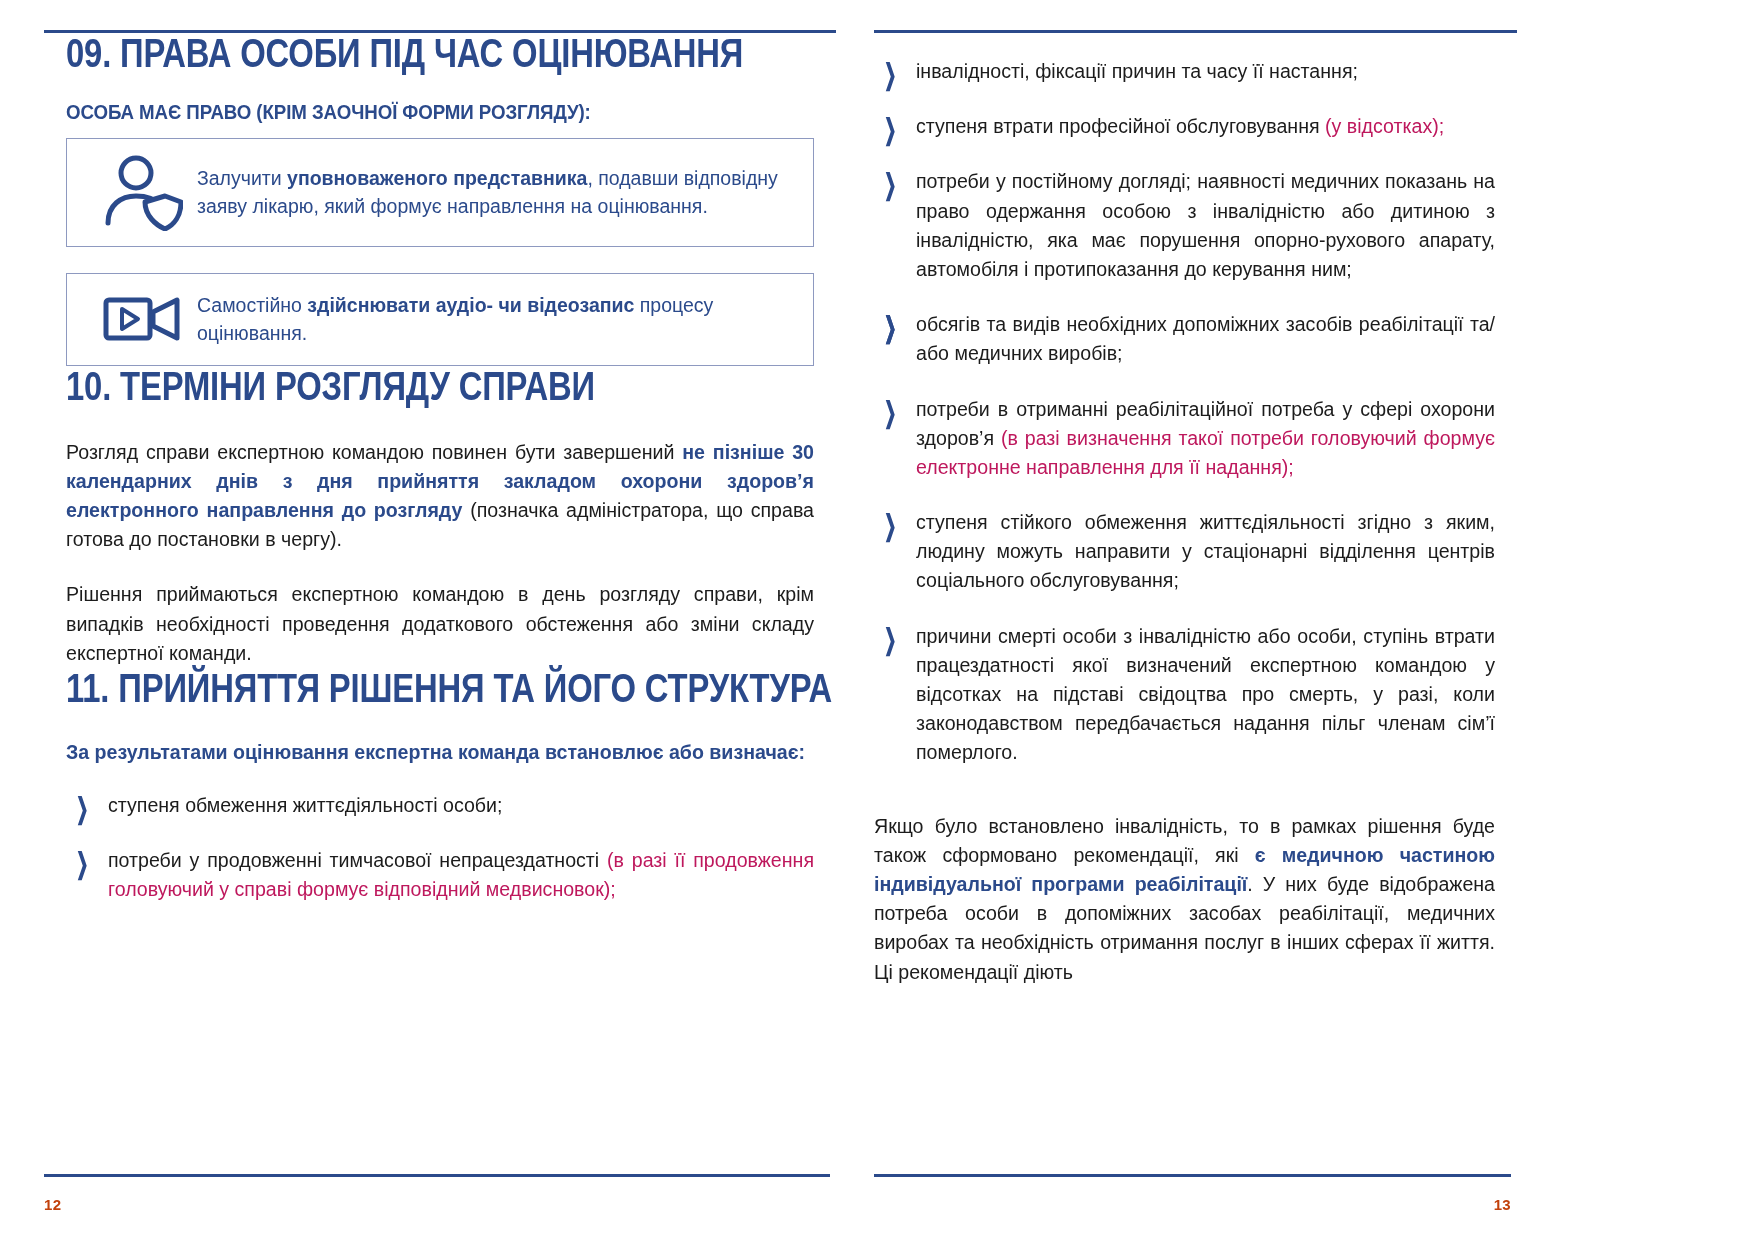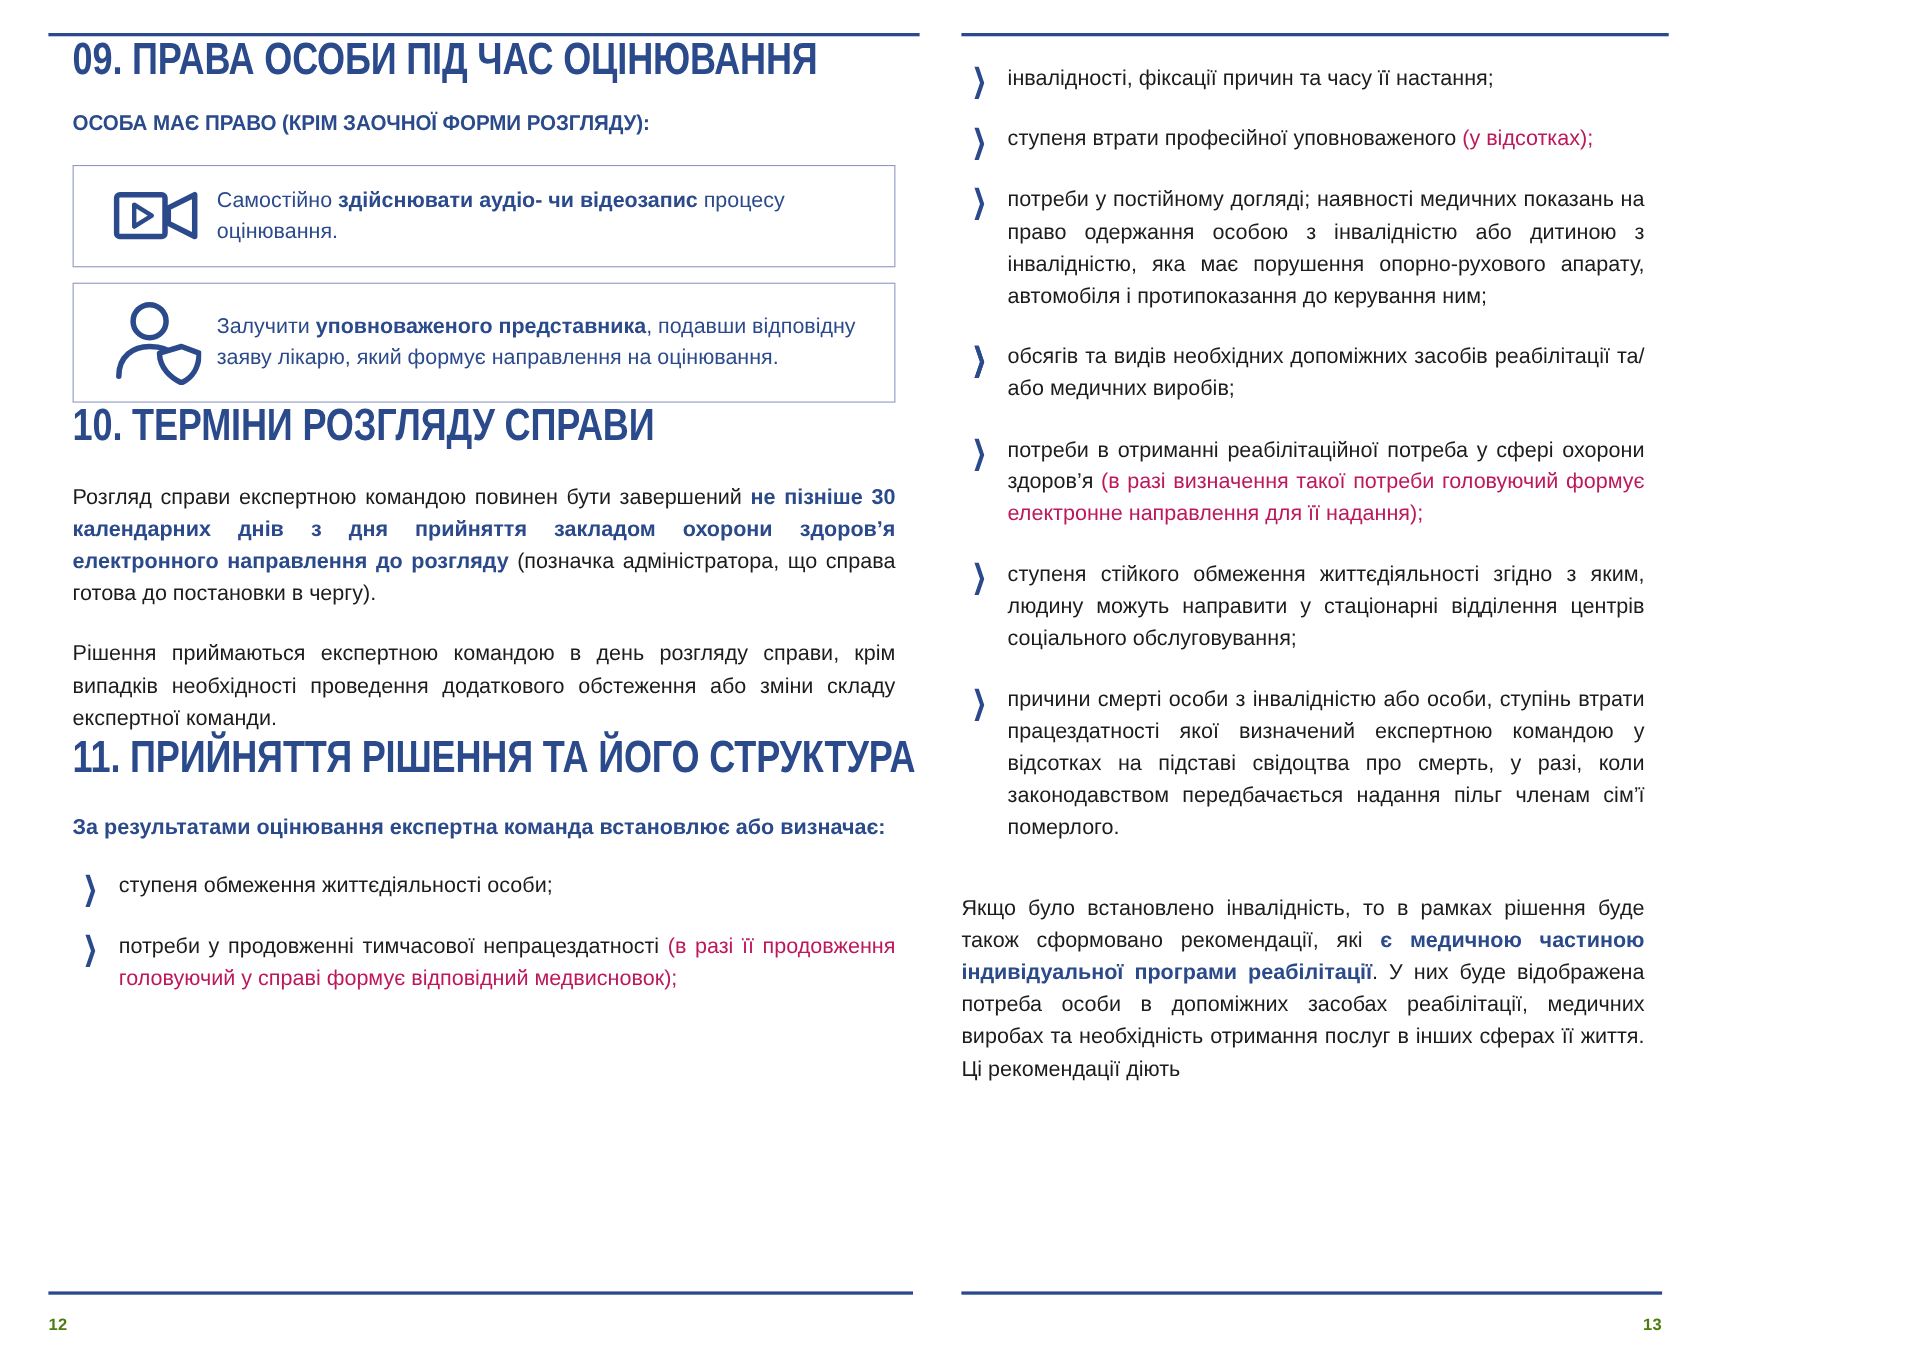--- a/index.html
+++ b/index.html
@@ -44,21 +44,21 @@
   .rule-bottom.right { left: 0px;  right: 44px; }
 
   .rule-top.left-rule  { margin-left: -22px; margin-right: -22px; }
   .rule-top.right-rule { margin-left: 0px;  margin-right: -22px; }
 
   .folio {
     position: absolute;
     bottom: 28px;
     font-size: 15px;
     font-weight: bold;
-    color: #4d7c0f;
+    color: #c2410c;
     letter-spacing: .3px;
   }
   .folio.left  { left: 44px; }
   .folio.right { right: 44px; }
 
   
   h1.section {
     font-family: "Liberation Sans Narrow", "Liberation Sans", sans-serif;
     font-size: 41px;
     line-height: 1.02;
@@ -178,46 +178,46 @@
 
 <div class="spread">
 
   <div class="page page-left">
     <div class="rule-top left-rule"></div>
 
     <h1 class="section h-09">09. ПРАВА ОСОБИ ПІД ЧАС ОЦІНЮВАННЯ</h1>
 
     <h2 class="subhead">ОСОБА МАЄ ПРАВО (КРІМ ЗАОЧНОЇ ФОРМИ РОЗГЛЯДУ):</h2>
 
+    <div class="box box-2">
+      <div class="icon">
+        <svg width="80" height="78" viewBox="0 0 80 78" fill="none">
+          <circle cx="33" cy="20" r="15" stroke="#2b4a8b" stroke-width="5"></circle>
+          <path d="M5 70 C5 52 18 43 33 43 C44 43 52 46 58 52" stroke="#2b4a8b" stroke-width="5" stroke-linecap="round" fill="none"></path>
+          <path d="M42 49 L62 43 L78 49 C78 63 71 72 62 76 C53 72 42 63 42 49 Z" stroke="#2b4a8b" stroke-width="5" stroke-linejoin="round" fill="#ffffff"></path>
+        </svg>
+      </div>
+      <div class="box-text">
+        <span>Залучити </span><b>уповноваженого представника</b><span>, подавши відповідну заяву лікарю, який формує направлення на оцінювання.</span>
+      </div>
+    </div>
+
     <div class="box box-1">
       <div class="icon">
         <svg width="80" height="50" viewBox="0 0 80 50" fill="none">
           <rect x="3" y="6" width="44" height="38" rx="3" stroke="#2b4a8b" stroke-width="5"></rect>
           <path d="M50 18 L74 6 L74 44 L50 32 Z" stroke="#2b4a8b" stroke-width="5" stroke-linejoin="round" fill="none"></path>
           <path d="M19 15 L35 25 L19 35 Z" stroke="#2b4a8b" stroke-width="4" stroke-linejoin="round" fill="none"></path>
         </svg>
       </div>
       <div class="box-text">
         <span>Самостійно </span><b>здійснювати аудіо- чи відеозапис</b><span> процесу оцінювання.</span>
       </div>
     </div>
 
-    <div class="box box-2">
-      <div class="icon">
-        <svg width="80" height="78" viewBox="0 0 80 78" fill="none">
-          <circle cx="33" cy="20" r="15" stroke="#2b4a8b" stroke-width="5"></circle>
-          <path d="M5 70 C5 52 18 43 33 43 C44 43 52 46 58 52" stroke="#2b4a8b" stroke-width="5" stroke-linecap="round" fill="none"></path>
-          <path d="M42 49 L62 43 L78 49 C78 63 71 72 62 76 C53 72 42 63 42 49 Z" stroke="#2b4a8b" stroke-width="5" stroke-linejoin="round" fill="#ffffff"></path>
-        </svg>
-      </div>
-      <div class="box-text">
-        <span>Залучити </span><b>уповноваженого представника</b><span>, подавши відповідну заяву лікарю, який формує направлення на оцінювання.</span>
-      </div>
-    </div>
-
     <h1 class="section h-10">10. ТЕРМІНИ РОЗГЛЯДУ СПРАВИ</h1>
 
     <p class="body"><span>Розгляд справи експертною командою повинен бути завершений </span><b class="blue">не пізніше 30 календарних днів з дня прийняття закладом охорони здоров’я електронного направлення до розгляду</b><span> (позначка адміністратора, що справа готова до постановки в чергу).</span></p>
 
     <p class="body tight">Рішення приймаються експертною командою в день розгляду справи, крім випадків необхідності проведення додаткового обстеження або зміни складу експертної команди.</p>
 
     <h1 class="section h-11">11. ПРИЙНЯТТЯ РІШЕННЯ ТА ЙОГО СТРУКТУРА</h1>
 
     <p class="lead-blue">За результатами оцінювання експертна команда встановлює або визначає:</p>
 
@@ -239,21 +239,21 @@
   <div class="page page-right">
     <div class="rule-top right-rule"></div>
 
     <ul class="bullets right-col-list">
       <li>
         <span class="chev">❯</span>
         <span>інвалідності, фіксації причин та часу її настання;</span>
       </li>
       <li>
         <span class="chev">❯</span>
-        <span>ступеня втрати професійної уповноваженого </span><span class="grey">(у відсотках);</span>
+        <span>ступеня втрати професійної обслуговування </span><span class="grey">(у відсотках);</span>
       </li>
       <li>
         <span class="chev">❯</span>
         <span>потреби у постійному догляді; наявності медичних показань на право одержання особою з інвалідністю або дитиною з інвалідністю, яка має порушення опорно-рухового апарату, автомобіля і протипоказання до керування ним;</span>
       </li>
       <li>
         <span class="chev">❯</span>
       </li>
       <li>
         <span class="chev">❯</span>

